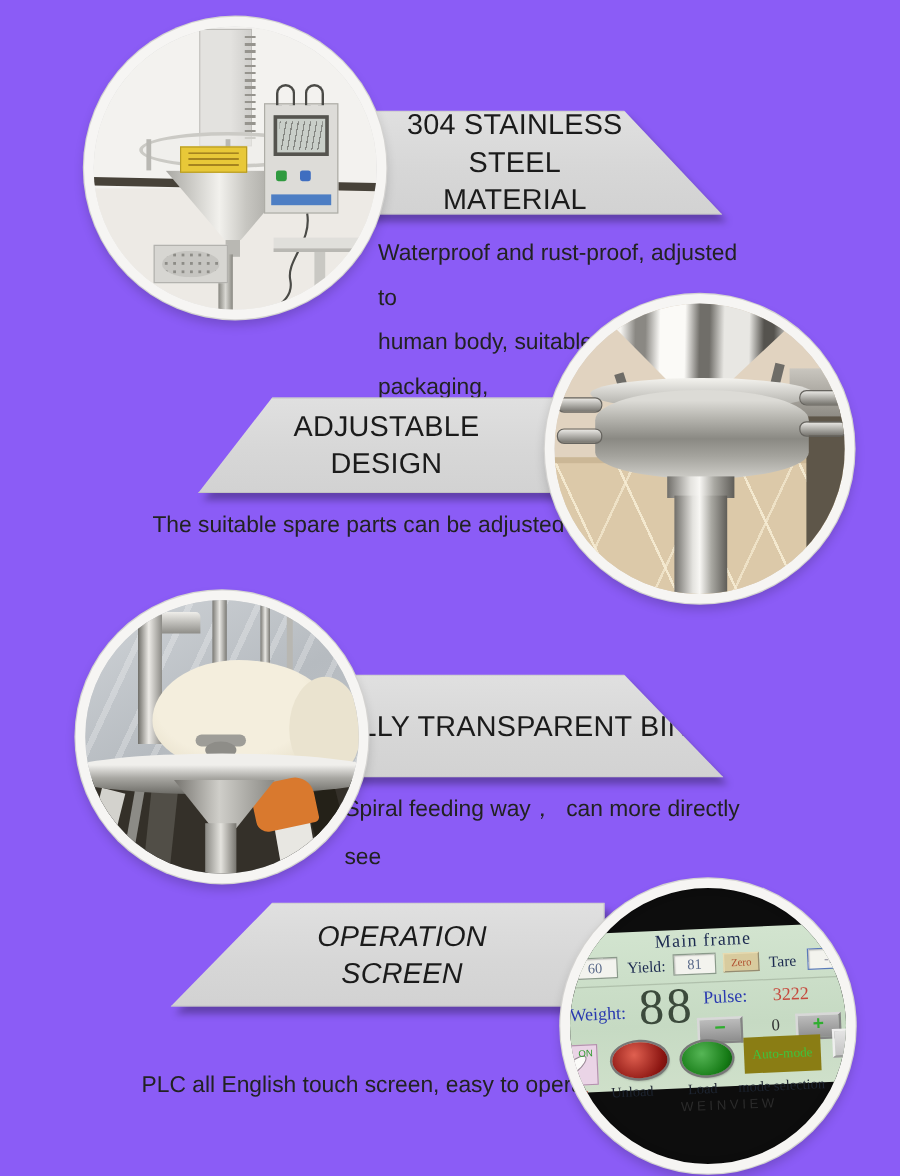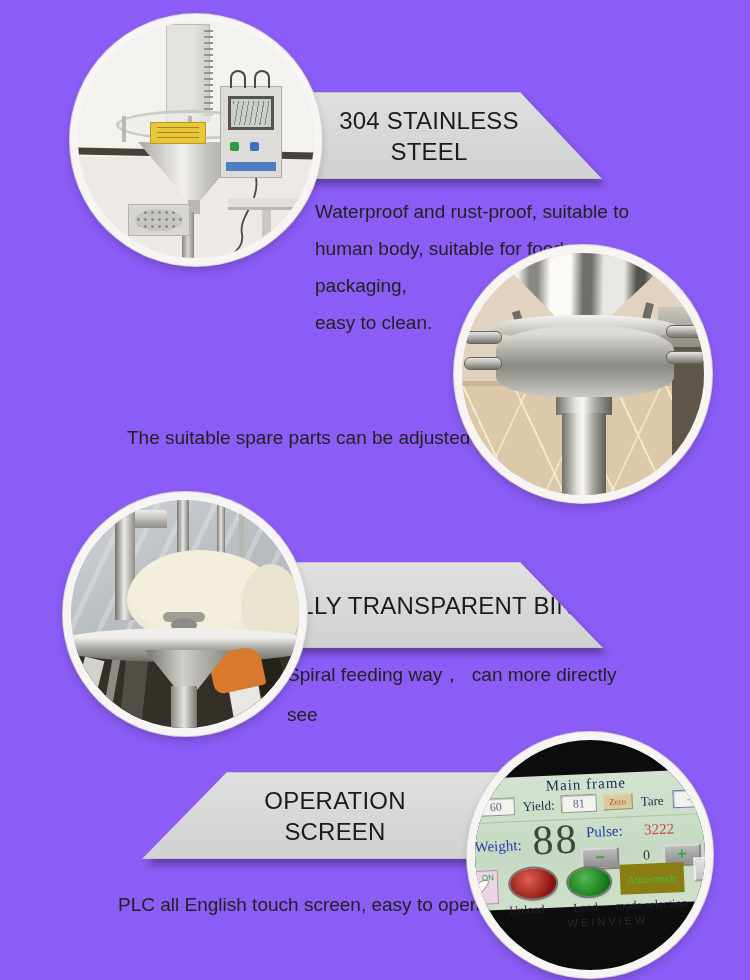--- a/index.html
+++ b/index.html
@@ -13,21 +13,21 @@
             background:linear-gradient(180deg,#e0e0e0 0%,#d7d7d7 55%,#d2d2d2 100%);
             box-shadow:inset 0 0 0 1px #c3c3c3;
             display:flex; flex-direction:column; justify-content:center; }
   .banner-text { color:#1b1b1b; font-size:24px; line-height:31px; text-align:center; letter-spacing:0.2px; }
   #banner1 { left:210px; top:92px; width:392px; height:87px; }
   #banner1 .banner { clip-path:polygon(0 0, 310px 0, 100% 100%, 0 100%); padding-left:90px; padding-right:44px; }
   #banner2 { left:165px; top:331px; width:310px; height:80px; }
   #banner2 .banner { clip-path:polygon(62px 0, 100% 0, 100% 100%, 0 100%); padding-left:30px; padding-right:26px; }
   #banner3 { left:235px; top:562px; width:368px; height:86px; }
   #banner3 .banner { clip-path:polygon(0 0, 285px 0, 100% 100%, 0 100%); padding-left:30px; padding-right:26px; }
-  #banner4 { left:142px; top:772px; width:362px; height:87px; }
+  #banner4 { left:142px; top:752px; width:362px; height:87px;font-style:italic; }
   #banner4 .banner { clip-path:polygon(85px 0, 100% 0, 100% 100%, 0 100%); padding-left:70px; padding-right:46px; }
 
   
   .desc { position:absolute; z-index:1; color:#222222; font-size:19px; }
   .desc div { white-space:pre-wrap; }
   #desc1 { left:315px; top:193px; width:320px; line-height:37px; }
   #desc2 { left:127px; top:419px; width:360px; line-height:38px; }
   #desc3 { left:287px; top:655px; width:360px; line-height:40px; }
   #desc4 { left:118px; top:890px; width:420px; line-height:30px; }
 
@@ -133,28 +133,34 @@
   .c4-mark { left:110px; top:216px; width:120px; font-size:11px; letter-spacing:3px; color:#2b2b2b; text-align:center; font-family:"Liberation Sans",sans-serif; }
 </style>
 </head>
 <body>
 
 <div id="canvas">
 
   <div class="banner-wrap" id="banner1">
     <div class="banner">
       <div class="banner-text">304 STAINLESS STEEL</div>
+      <div class="banner-text">MATERIAL</div>
     </div>
   </div>
   <div class="desc" id="desc1">
-    <div>Waterproof and rust-proof, suitable to</div>
+    <div>Waterproof and rust-proof, adjusted to</div>
     <div>human body, suitable for food packaging,</div>
     <div>easy to clean.</div>
   </div>
 
+  <div class="banner-wrap" id="banner2">
+    <div class="banner">
+      <div class="banner-text">ADJUSTABLE DESIGN</div>
+    </div>
+  </div>
   <div class="desc" id="desc2">
     <div>The suitable spare parts can be adjusted</div>
   </div>
 
   <div class="banner-wrap" id="banner3">
     <div class="banner">
       <div class="banner-text">FULLY TRANSPARENT BIN</div>
     </div>
   </div>
   <div class="desc" id="desc3">

